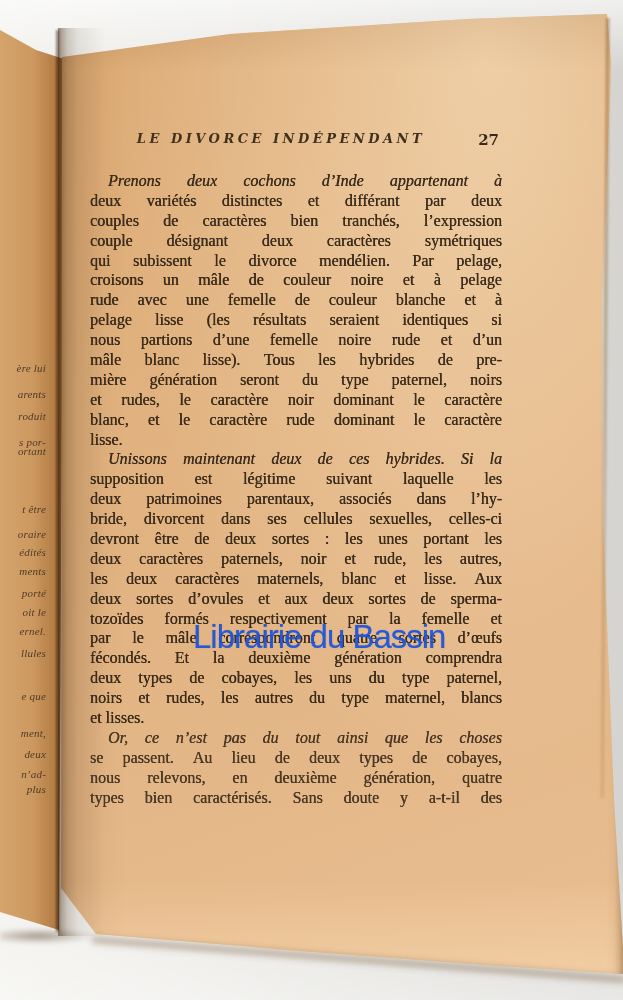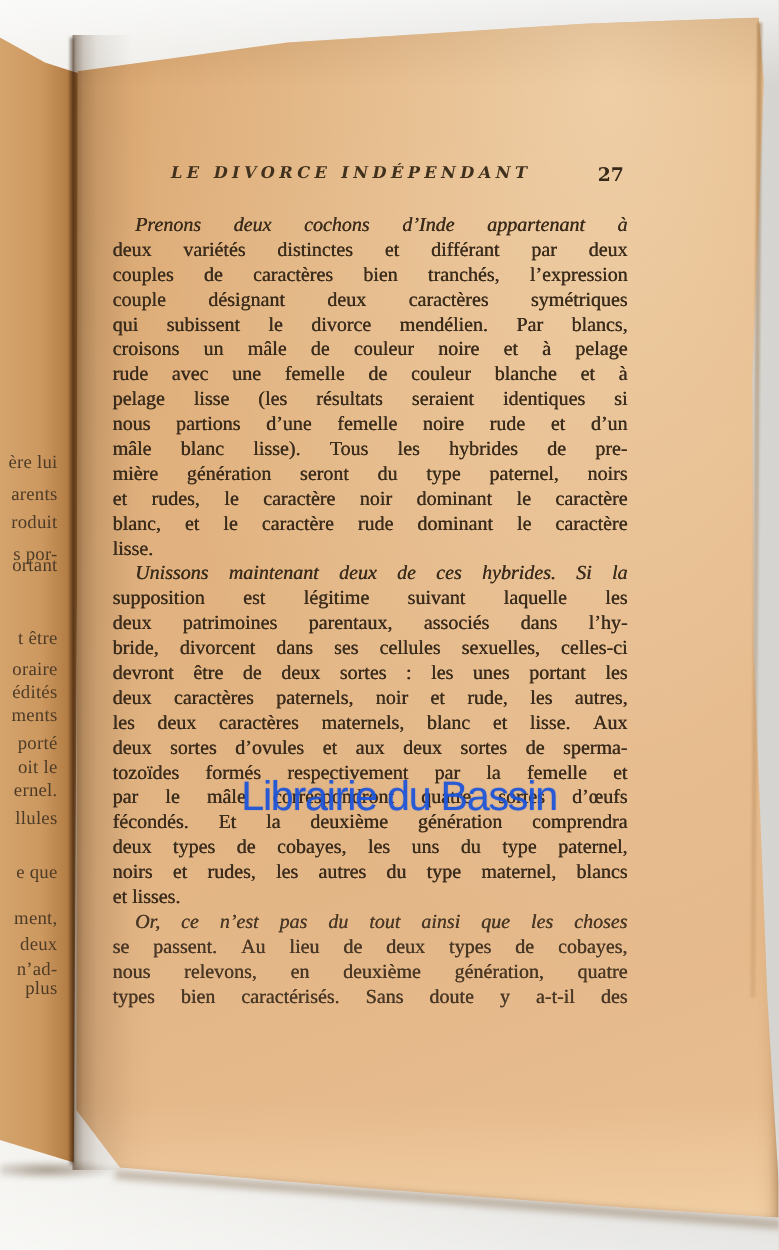--- a/index.html
+++ b/index.html
@@ -47,22 +47,22 @@
     filter:blur(1px);transform:rotate(0.4deg);
   }
   .page-bottom-shadow{
     position:absolute;left:92px;top:936px;width:535px;height:7px;
     background:rgba(110,80,45,0.38);filter:blur(3px);
     transform:rotate(4.3deg);transform-origin:left center;
   }
   
   .edge-fragments{position:absolute;left:0;top:0;width:50px;height:1000px;}
   .edge-fragments .frag{
-    position:absolute;right:4px;font-size:15px;color:#4e3b26;
-    white-space:nowrap;letter-spacing:0.2px;filter:blur(0.2px);
+    position:absolute;right:4px;font-size:11px;color:#4e3b26;
+    white-space:nowrap;letter-spacing:0.2px;filter:blur(0.2px);font-style:italic;
   }
   
   .text-layer{position:absolute;left:90px;top:0;width:412px;color:#3b2c1c;}
   .running-header{
     position:absolute;left:0;top:131px;width:100%;height:22px;
     font-family:"DejaVu Serif", serif;font-style:italic;font-weight:700;
     font-size:13px;letter-spacing:3.5px;color:#40301e;text-align:center;
   }
   .running-header .title{display:inline-block;padding-right:30px;}
   .page-number{
@@ -158,21 +158,21 @@
           <span>caractères</span>
           <span>symétriques</span>
         </div>
         <div class="line">
           <span>qui</span>
           <span>subissent</span>
           <span>le</span>
           <span>divorce</span>
           <span>mendélien.</span>
           <span>Par</span>
-          <span>blancs,</span>
+          <span>pelage,</span>
         </div>
         <div class="line">
           <span>croisons</span>
           <span>un</span>
           <span>mâle</span>
           <span>de</span>
           <span>couleur</span>
           <span>noire</span>
           <span>et</span>
           <span>à</span>

